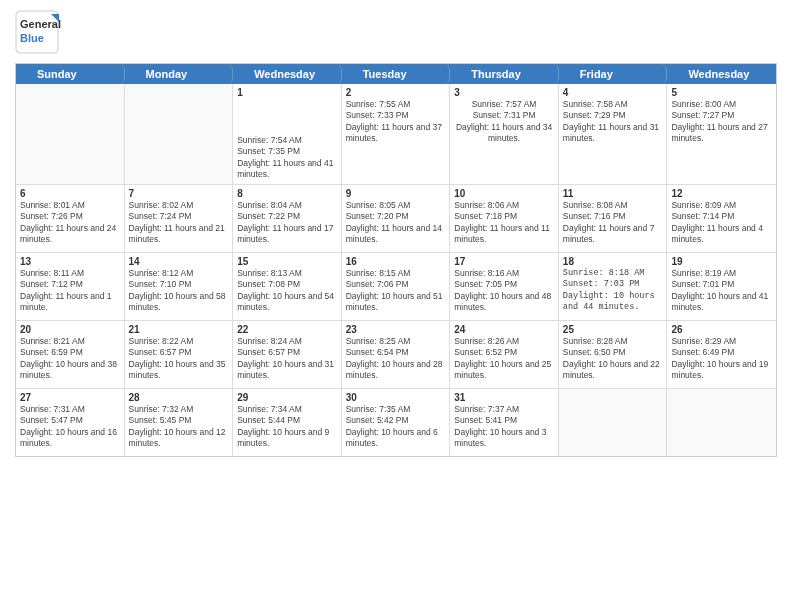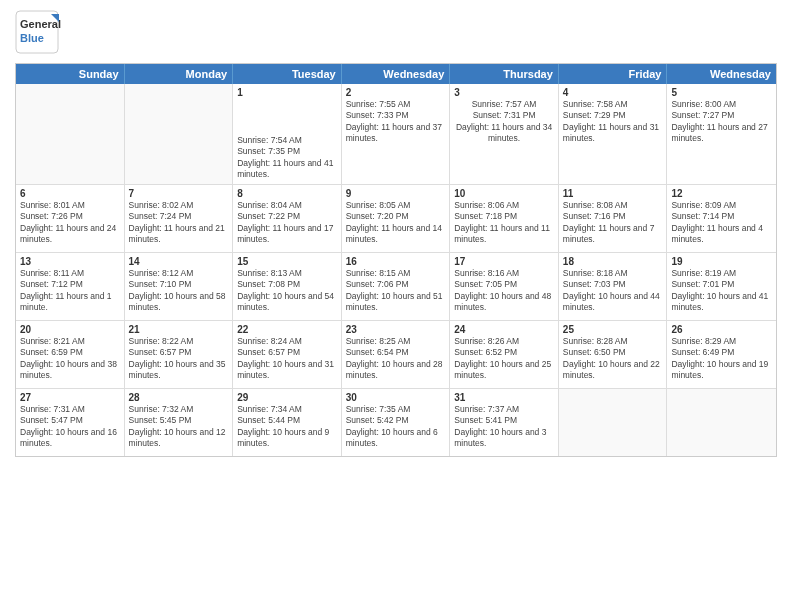--- a/index.html
+++ b/index.html
@@ -49,23 +49,24 @@
     }
     .cal-header {
       display: grid;
       grid-template-columns: repeat(7, 1fr);
       background: #3a7abf;
     }
     .cal-header-cell {
       color: #fff;
       font-size: 11px;
       font-weight: bold;
-      padding: 4px 5px;
-      text-align: right;
+      padding: 4px 21px;
+      text-align: left;
       border-right: 1px solid #5a9ad0;
+      border-radius: 6px;
     }
     .cal-header-cell:last-child {
       border-right: none;
     }
     .cal-body {
       flex: 1;
       display: flex;
       flex-direction: column;
     }
     .cal-row {
@@ -119,22 +120,22 @@
     <div class="title-block">
       <div class="month-title"></div>
       <div class="subtitle"></div>
     </div>
   </div>
 
   <div class="calendar">
     <div class="cal-header">
     <div class="cal-header-cell">Sunday</div>
         <div class="cal-header-cell">Monday</div>
+        <div class="cal-header-cell">Wednesday</div>
         <div class="cal-header-cell">Tuesday</div>
-        <div class="cal-header-cell">Wednesday</div>
         <div class="cal-header-cell">Thursday</div>
         <div class="cal-header-cell">Friday</div>
         <div class="cal-header-cell">Wednesday</div>
       </div>
     <div class="cal-body">
     <div class="cal-row">
           <div class="cal-cell empty"></div>
           <div class="cal-cell empty"></div>
           <div class="cal-cell">
             <span class="day-num">1</span>
@@ -237,21 +238,21 @@
 Daylight: 10 hours and 51 minutes.</div>
           </div>
           <div class="cal-cell">
             <span class="day-num">17</span>
             <div class="day-info" style="white-space: pre-line;">Sunrise: 8:16 AM
 Sunset: 7:05 PM
 Daylight: 10 hours and 48 minutes.</div>
           </div>
           <div class="cal-cell">
             <span class="day-num">18</span>
-            <div class="day-info" style="white-space: pre-line;">Sunrise: 8:18 AM
+            <div class="day-info" style="white-space: pre-line; font-family: Liberation Mono, monospace;">Sunrise: 8:18 AM
 Sunset: 7:03 PM
 Daylight: 10 hours and 44 minutes.</div>
           </div>
           <div class="cal-cell">
             <span class="day-num">19</span>
             <div class="day-info" style="white-space: pre-line;">Sunrise: 8:19 AM
 Sunset: 7:01 PM
 Daylight: 10 hours and 41 minutes.</div>
           </div>
         </div>

